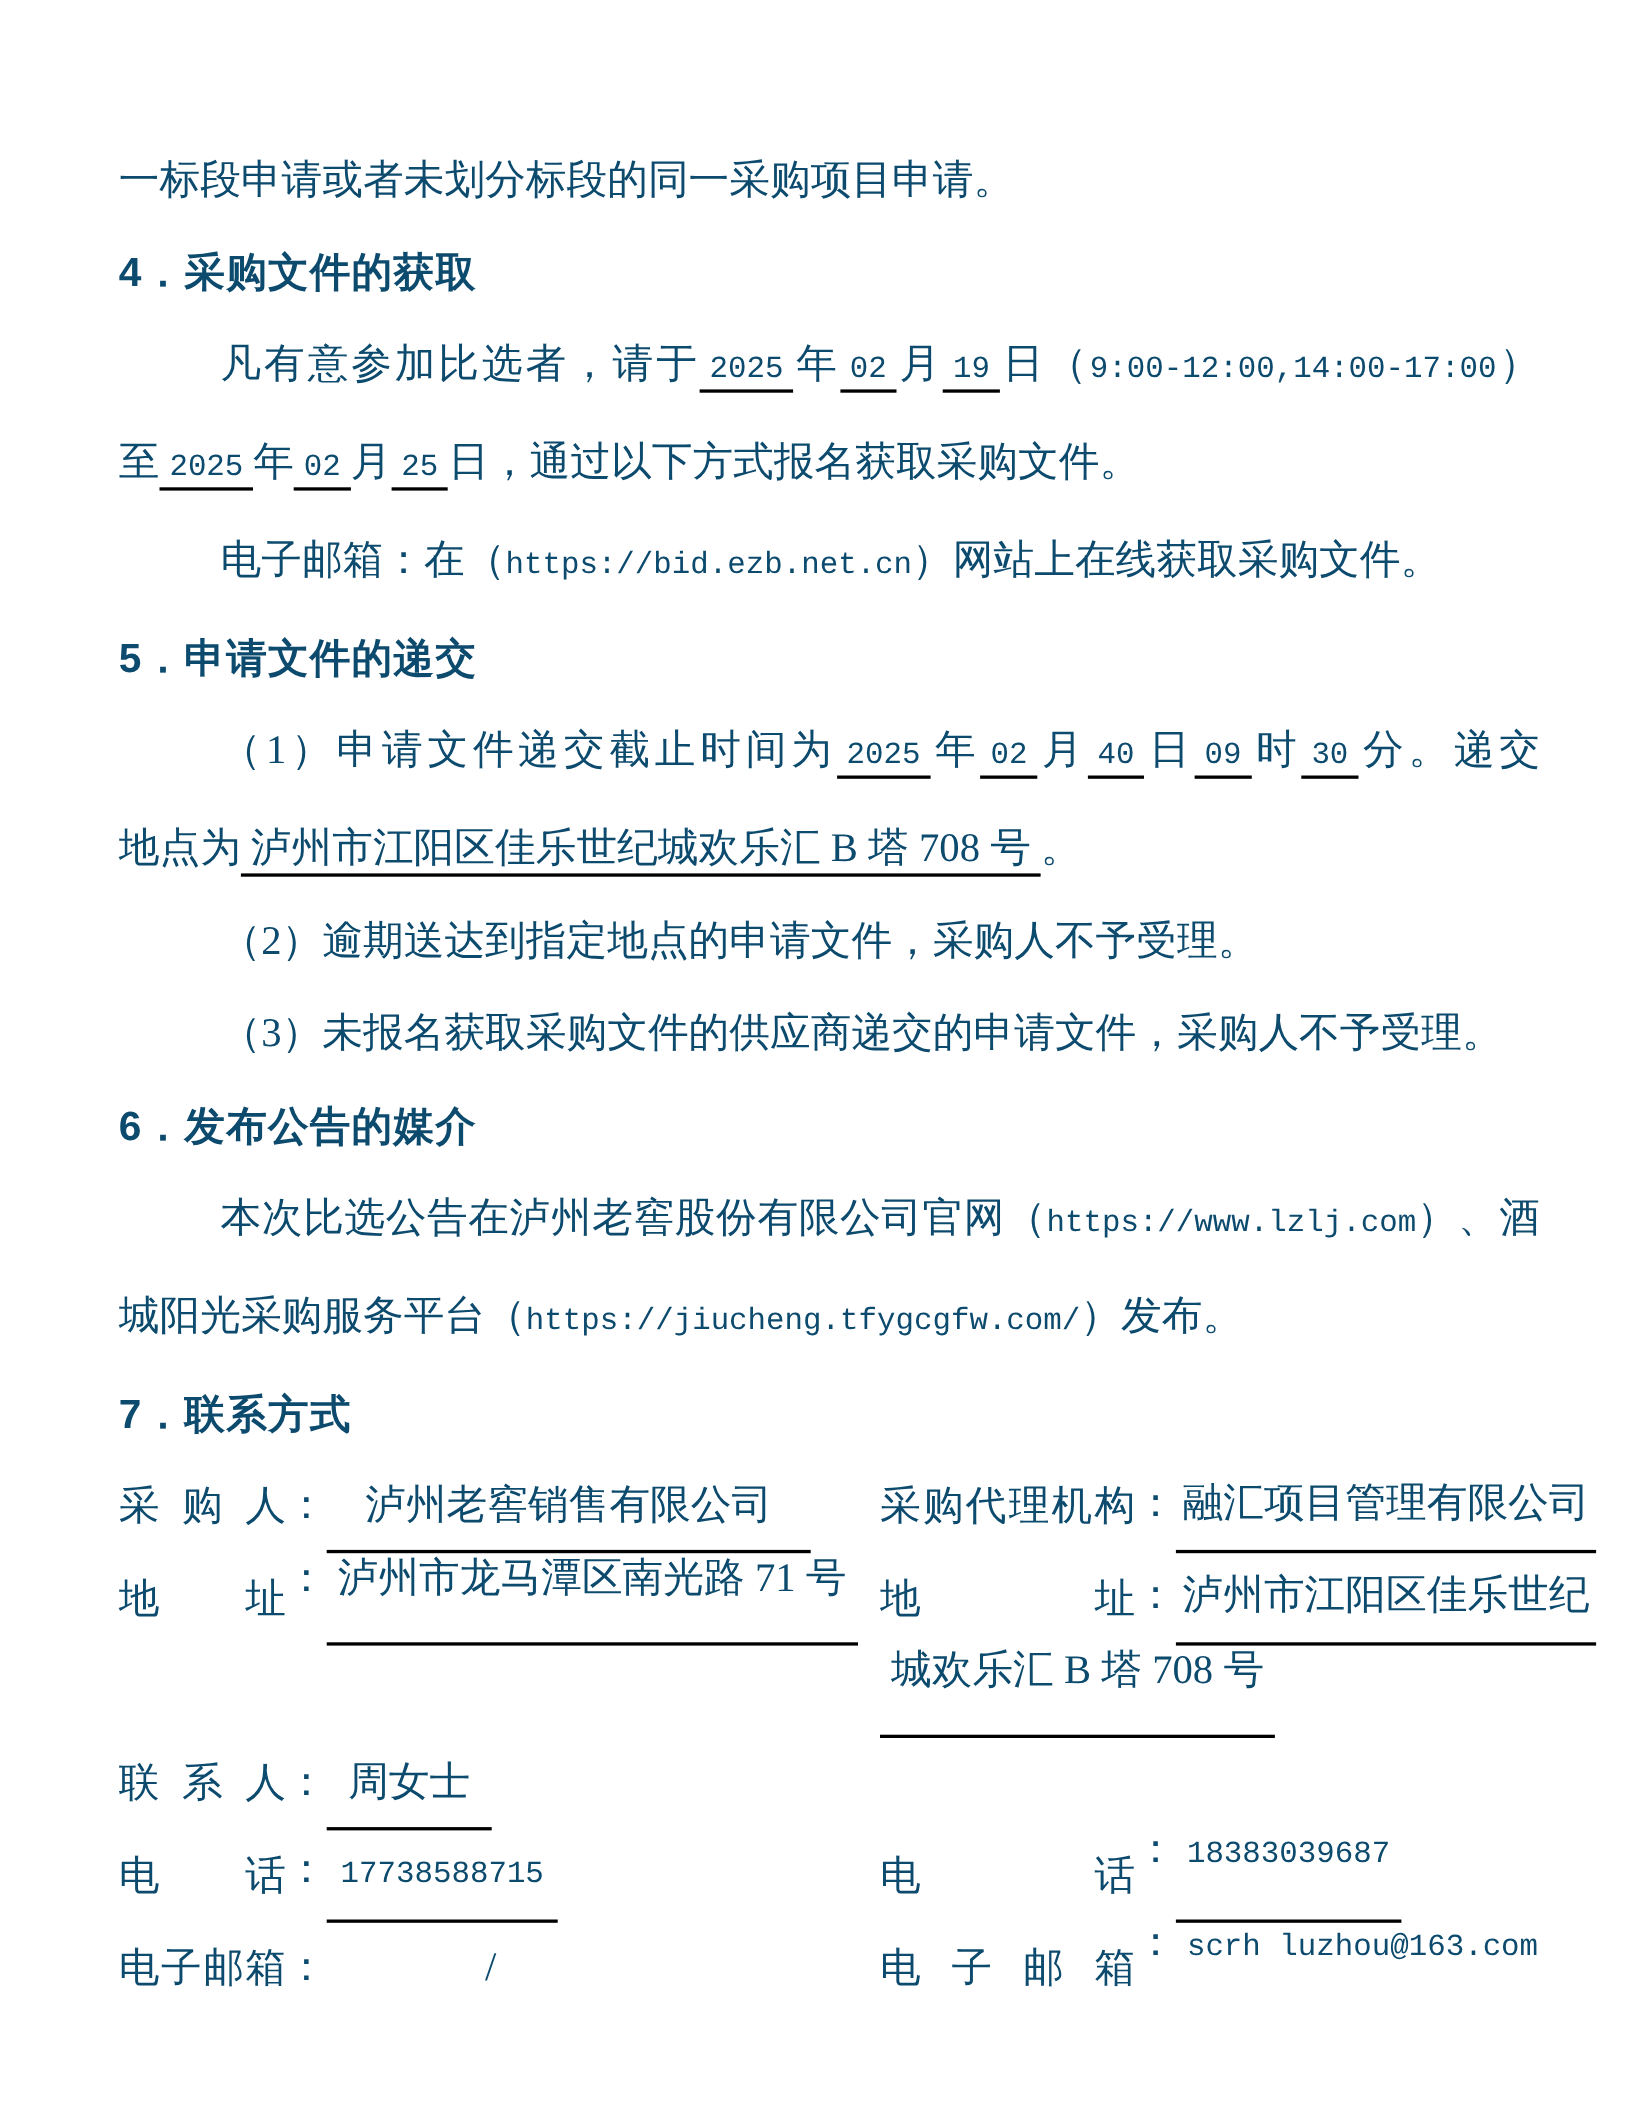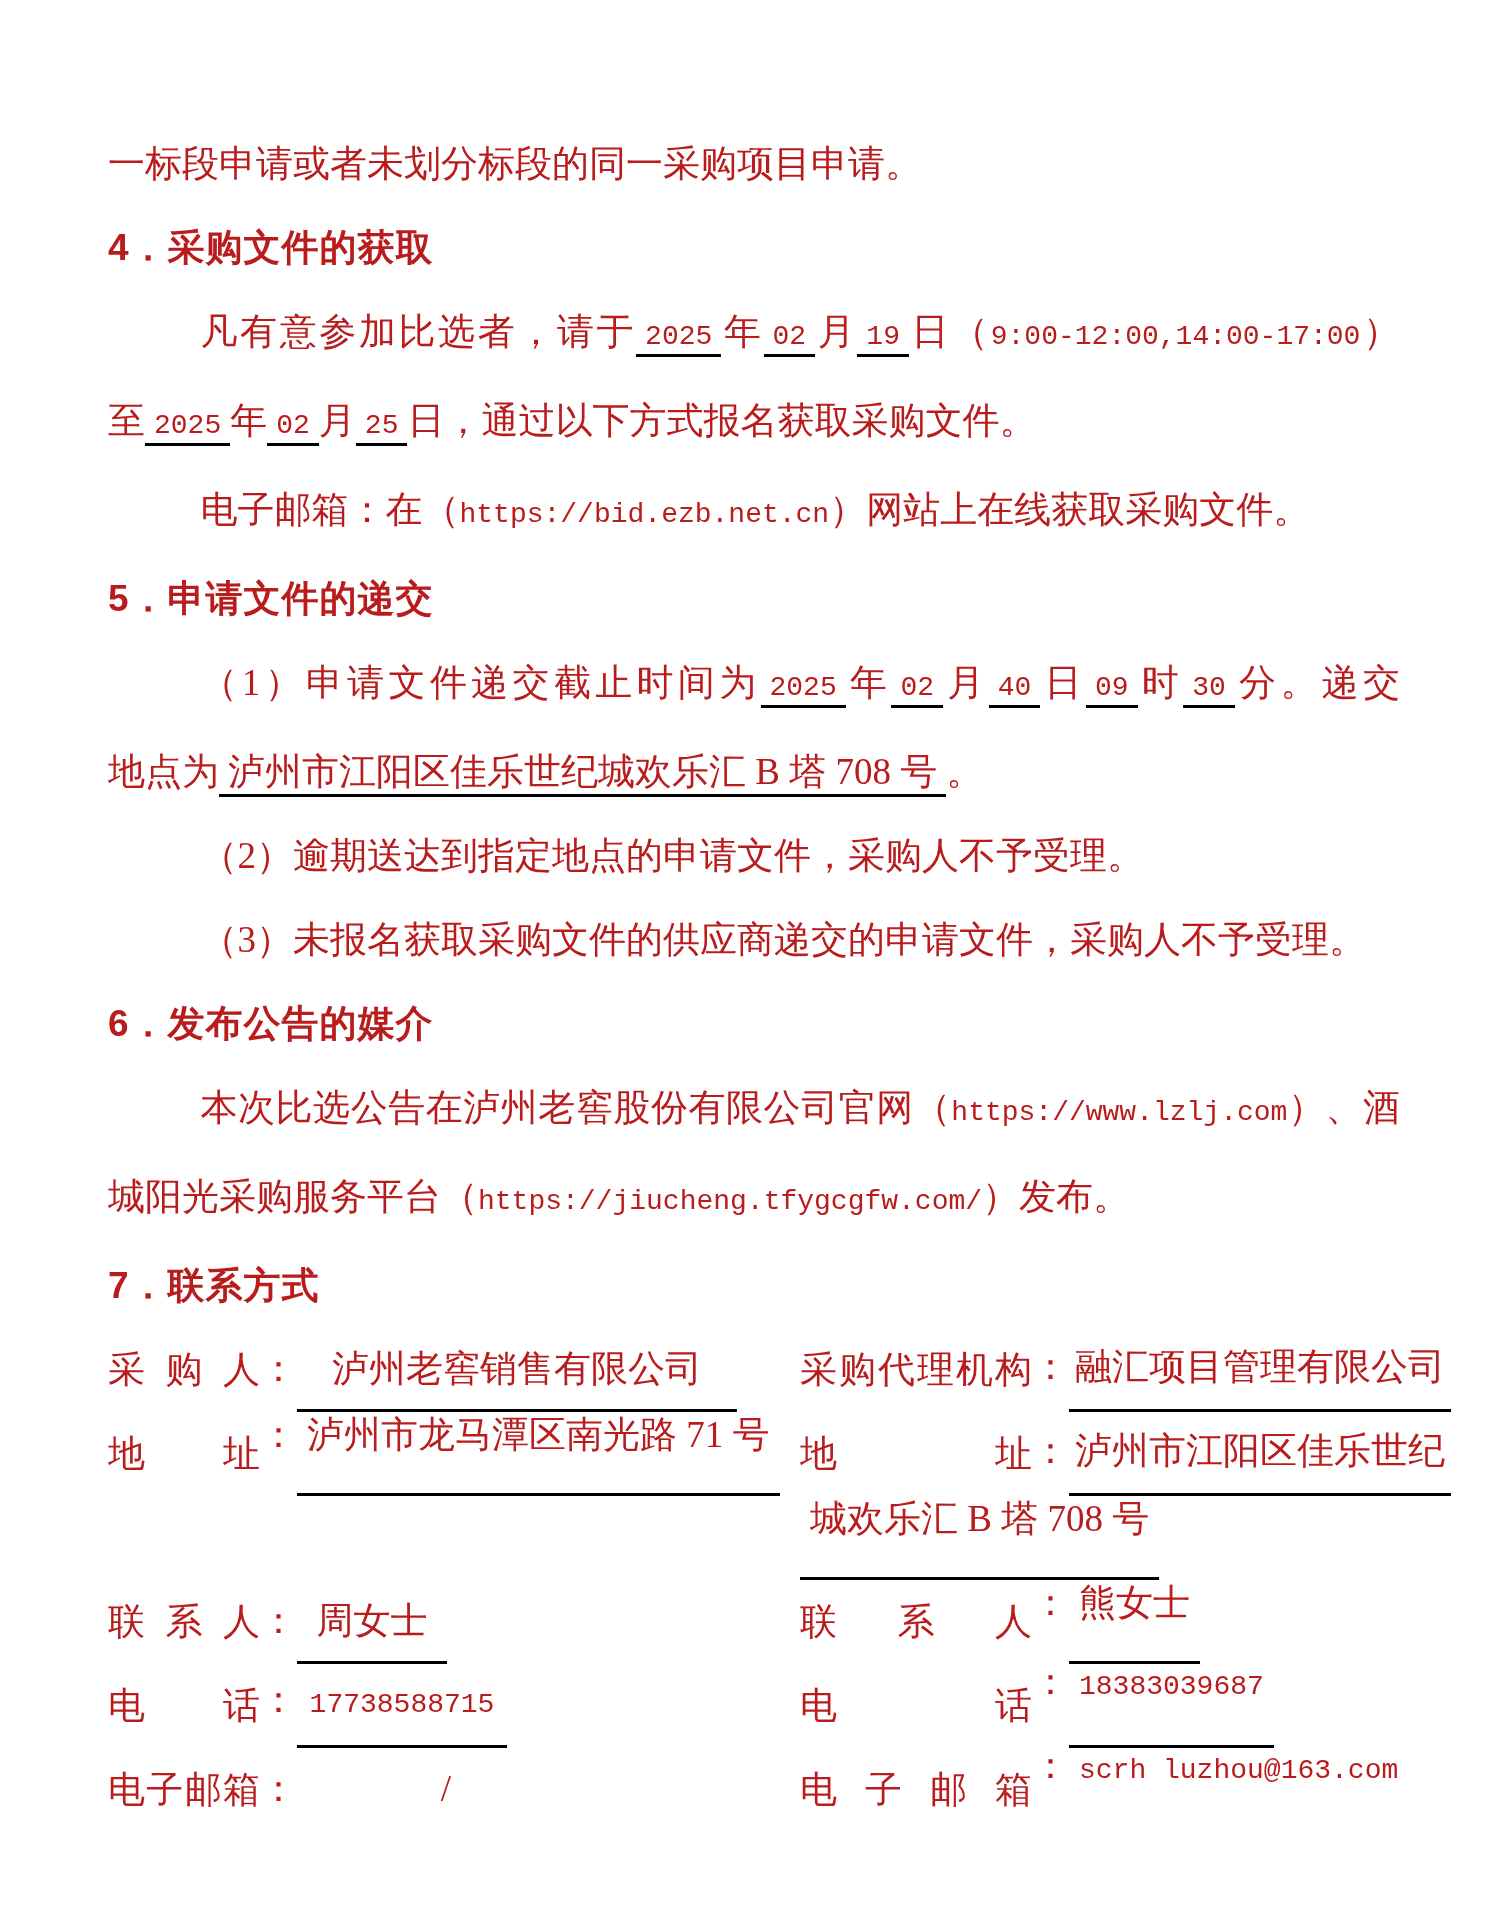--- a/index.html
+++ b/index.html
@@ -1,21 +1,21 @@
 <!DOCTYPE html>
 <html><head>
 <meta charset="utf-8">
 <style>
   html,body{margin:0;padding:0;background:#ffffff;}
   .page{
     position:relative;
     width:1500px;
     height:1826px;
     background:#ffffff;
-    color:#b91c1c;
+    color:#0c4a6e;
     font-family:"Liberation Serif","DejaVu Serif",serif;
     font-size:37px;
     overflow:hidden;
   }
   .content{
     padding:122px 100px 0 108px;
     width:1292px;
   }
   .line{
     line-height:84px;
@@ -87,17 +87,17 @@
       <div class="line p"><span class="seg">地点为</span><span class="seg u">泸州市江阳区佳乐世纪城欢乐汇 B 塔 708 号</span><span class="seg">。</span></div>
       <div class="line p indent"><span class="seg">（2）逾期送达到指定地点的申请文件，采购人不予受理。</span></div>
       <div class="line p indent"><span class="seg">（3）未报名获取采购文件的供应商递交的申请文件，采购人不予受理。</span></div>
       <div class="line h">6．发布公告的媒介</div>
       <div class="line p indent full"><span class="seg">本次比选公告在泸州老窖股份有限公司官网（</span><span class="seg mono">https://www.lzlj.com</span><span class="seg">）、酒</span></div>
       <div class="line p"><span class="seg">城阳光采购服务平台（</span><span class="seg mono">https://jiucheng.tfygcgfw.com/</span><span class="seg">）发布。</span></div>
       <div class="line h">7．联系方式</div>
       <div class="crow r1"><div class="lcell"><span class="jlb jlb-l">采购人</span><span>：</span><span class="val lval center">泸州老窖销售有限公司</span></div><div class="rcell"><span class="jlb jlb-r">采购代理机构</span><span>：</span><span class="val rval">融汇项目管理有限公司</span></div></div>
       <div class="crow r2"><div class="lcell"><span class="jlb jlb-l">地址</span><span>：</span><span class="val lval center">泸州市龙马潭区南光路 71 号</span></div><div class="rcell"><span class="jlb jlb-r">地址</span><span>：</span><span class="val rval">泸州市江阳区佳乐世纪</span></div></div>
       <div class="crow r3"><div class="lcell"></div><div class="rcell"><span class="val rval cont-val">城欢乐汇 B 塔 708 号</span></div></div>
-      <div class="crow r4"><div class="lcell"><span class="jlb jlb-l">联系人</span><span>：</span><span class="val lval center">周女士</span></div><div class="rcell"><span class="jlb jlb-r">联系人</span><span>：</span><span class="val rval">熊女士</span></div></div>
+      <div class="crow r4"><div class="lcell"><span class="jlb jlb-l">联系人</span><span>：</span><span class="val lval center">周女士</span></div></div>
       <div class="crow r5"><div class="lcell"><span class="jlb jlb-l">电话</span><span>：</span><span class="val lval mono center">17738588715</span></div><div class="rcell"><span class="jlb jlb-r">电话</span><span>：</span><span class="val rval mono">18383039687</span></div></div>
       <div class="crow r6"><div class="lcell"><span class="jlb jlb-l">电子邮箱</span><span>：</span><span class="val lval center">/</span></div><div class="rcell"><span class="jlb jlb-r">电子邮箱</span><span>：</span><span class="val rval mono">scrh luzhou@163.com</span></div></div>
     </div>
 </div>
 
 </body></html>

